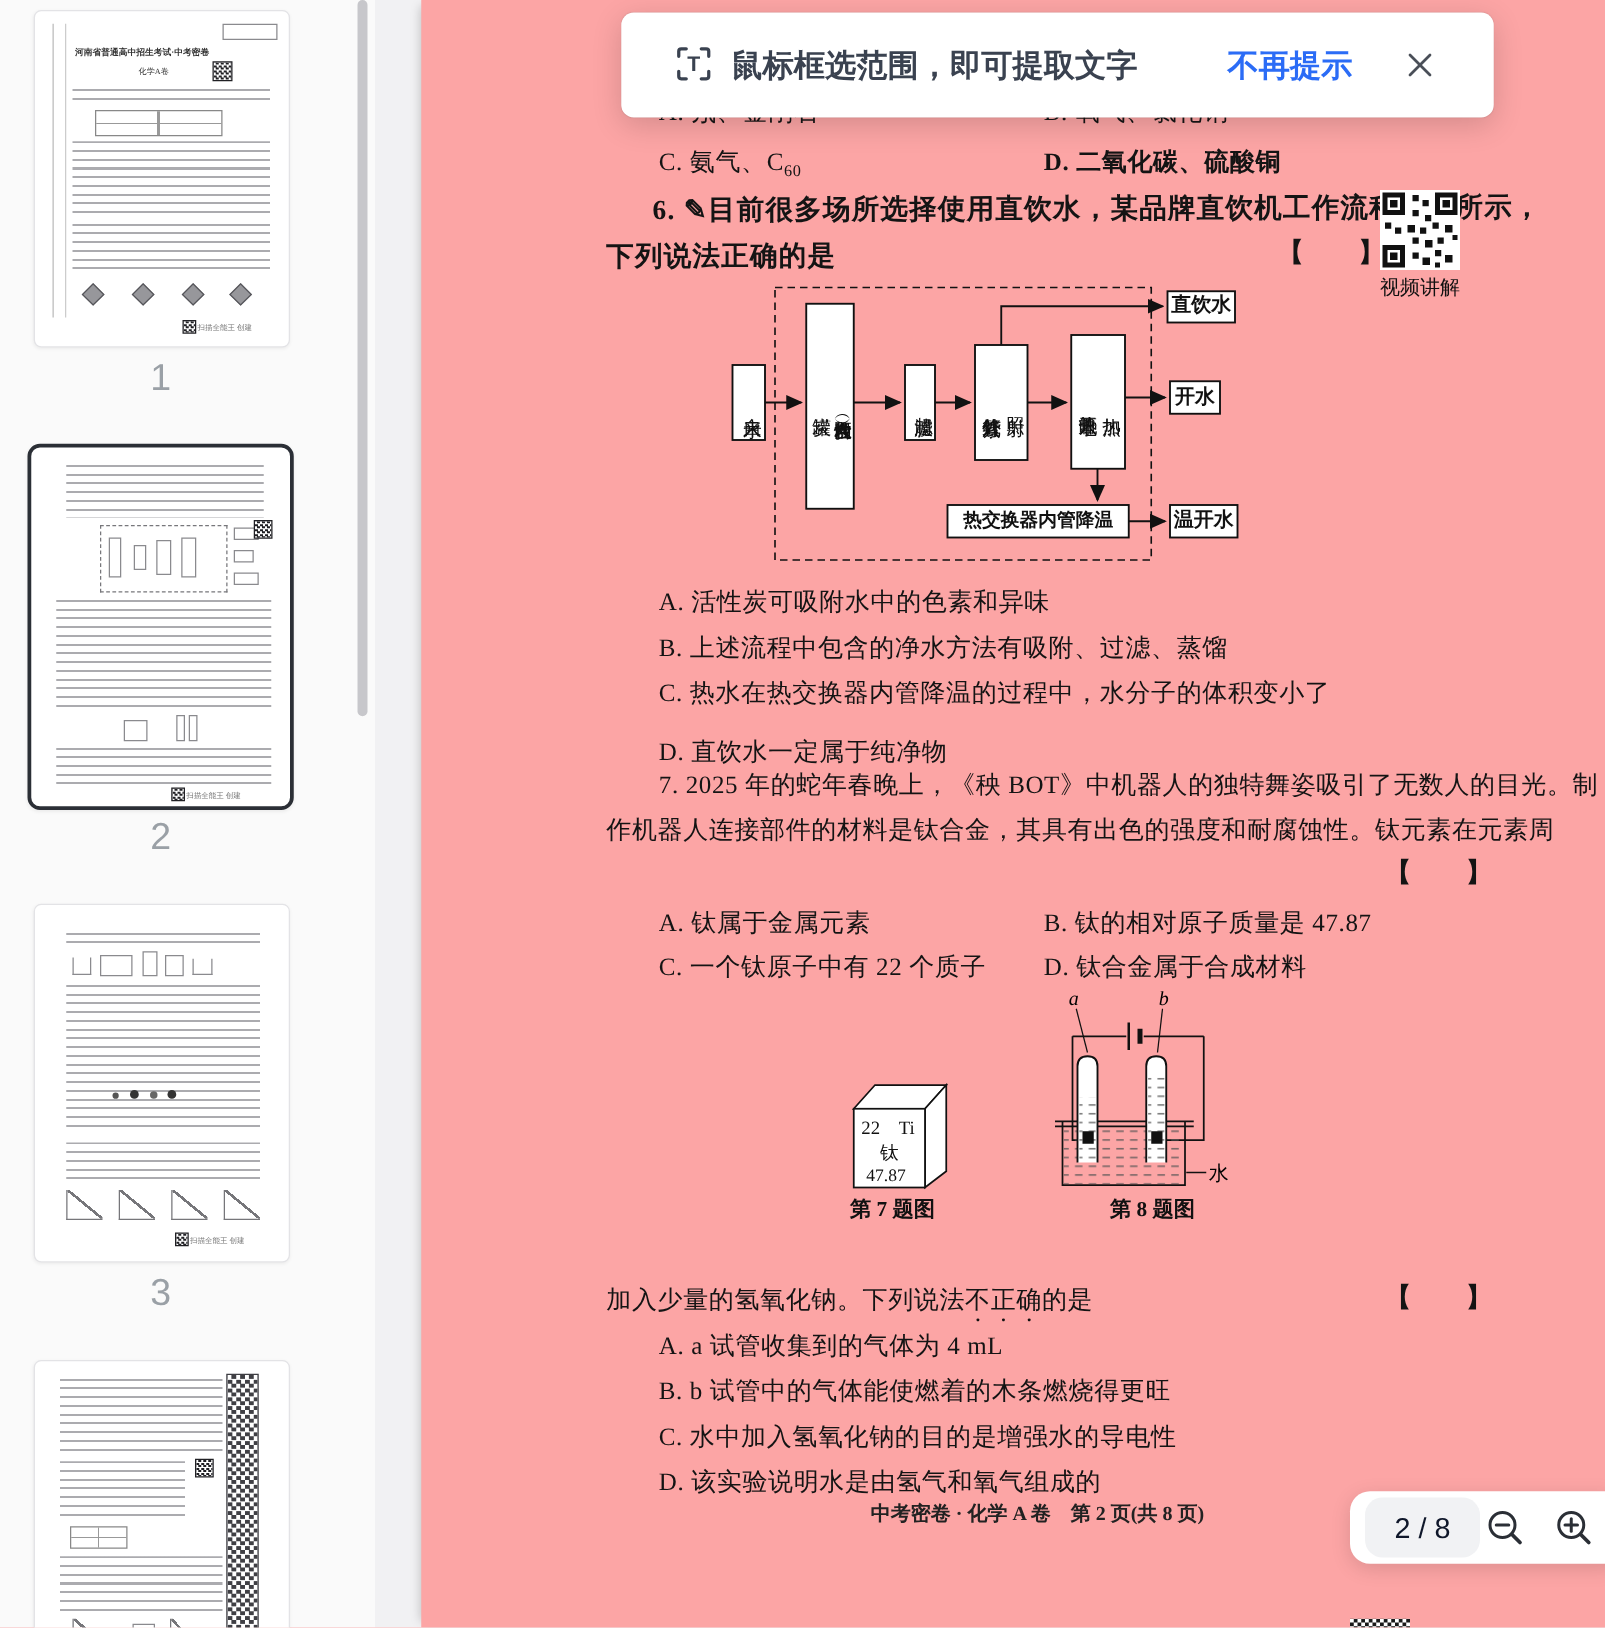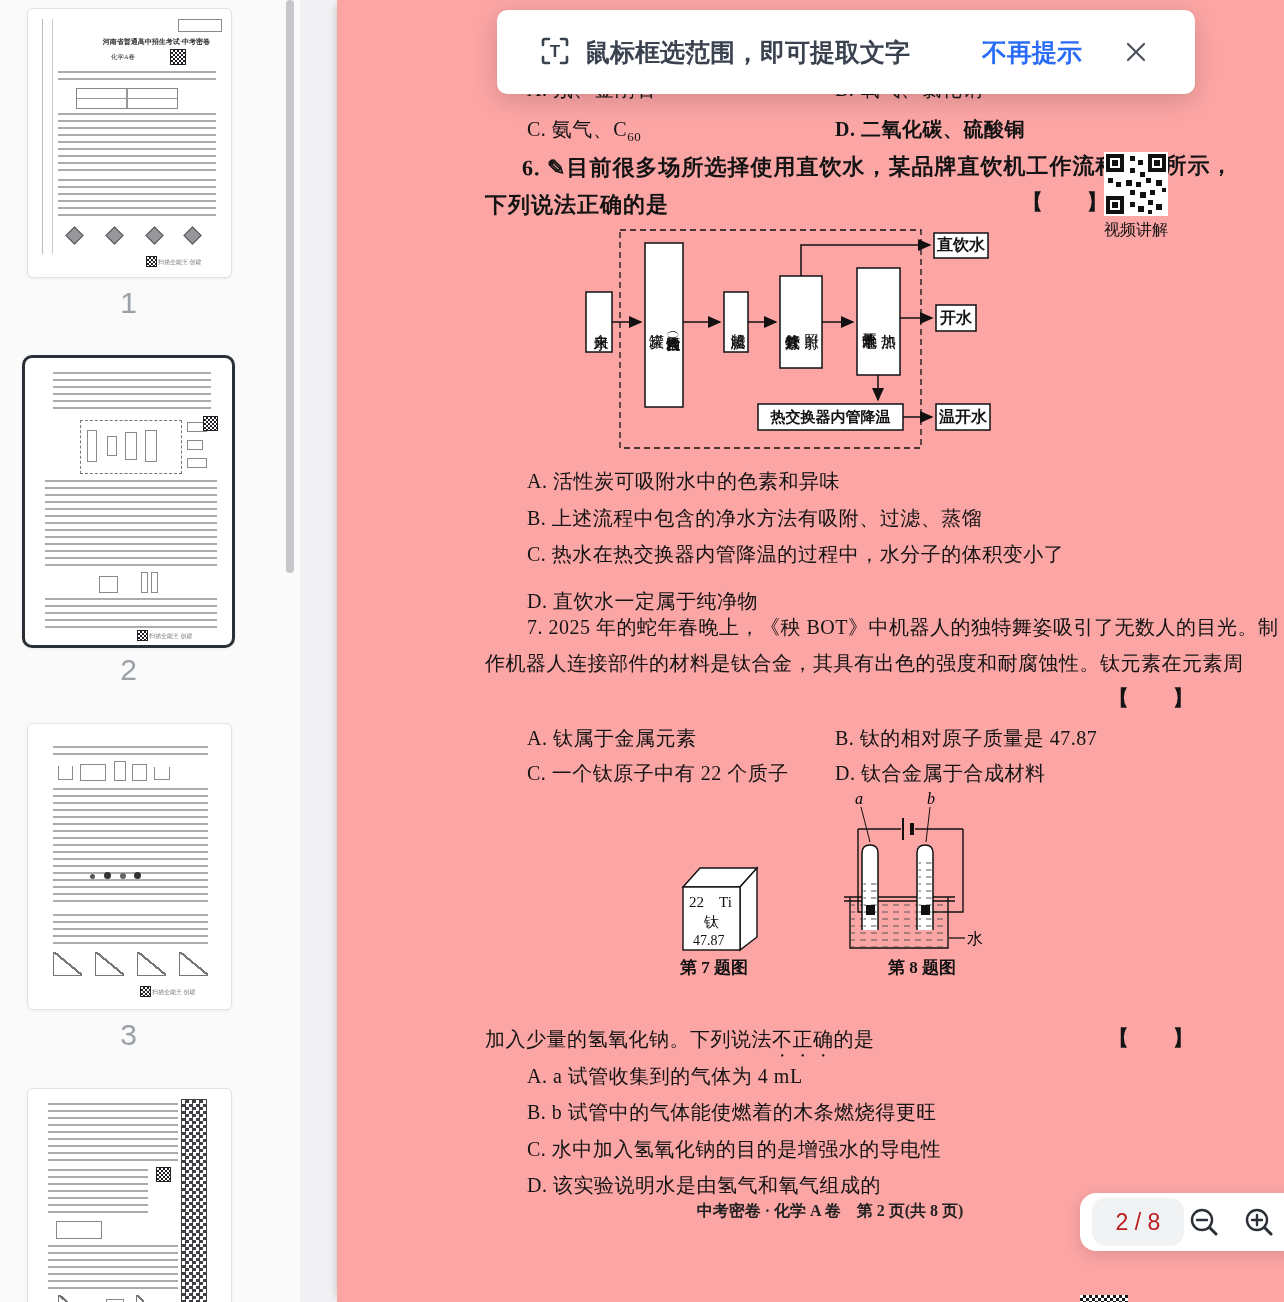--- a/index.html
+++ b/index.html
@@ -45,37 +45,37 @@
   .tooltip{position:absolute;left:497px;top:10px;width:698px;height:84px;background:#fff;border-radius:10px;
            box-shadow:0 6px 24px rgba(0,0,0,.16),0 0 1px rgba(0,0,0,.1);z-index:50;}
   .tooltip .msg{position:absolute;left:88px;top:26px;font-size:25px;font-weight:700;color:#3a4250;white-space:nowrap;}
   .tooltip .dismiss{position:absolute;left:485px;top:26px;font-size:25px;font-weight:700;color:#2b6cf6;cursor:pointer;white-space:nowrap;}
   .tooltip .closex{position:absolute;left:628px;top:31px;width:22px;height:22px;cursor:pointer;}
 
   
   .pager{position:absolute;left:1080px;top:1193px;width:220px;height:58px;background:#fff;border-radius:16px;
          box-shadow:0 4px 16px rgba(0,0,0,.13);z-index:40;display:flex;align-items:center;}
   .pager .ind{position:absolute;left:12px;top:5px;width:92px;height:48px;background:#f1f2f4;border-radius:14px;
-        display:flex;align-items:center;justify-content:center;font-size:23px;color:#b91c1c;font-family:"Liberation Sans",sans-serif;}
+        display:flex;align-items:center;justify-content:center;font-size:23px;color:#0f172a;font-family:"Liberation Sans",sans-serif;}
   .pager .zbtn{position:absolute;top:14px;width:30px;height:30px;cursor:pointer;}
   .qredge{position:absolute;left:1080px;top:1295px;width:48px;height:7px;
           background:repeating-conic-gradient(#1a1a1a 0% 25%,#fff 0% 50%);background-size:6px 6px;z-index:10;}
 </style>
 </head>
 <body>
 
 <div class="stage">
 
   <aside class="sidebar">
 
     <div class="thumb" style="left:27px;top:8px;width:203px;height:268px;">
       <div style="position:absolute;left:14px;top:10px;width:1px;height:235px;background:#bbb;"></div>
       <div style="position:absolute;left:24px;top:10px;width:1px;height:235px;background:#ccc;"></div>
       <div class="box" style="left:150px;top:10px;width:42px;height:11px;"></div>
-      <div class="tinytxt" style="left:32px;top:28px;width:150px;text-align:right;font-size:7px;font-weight:700;">河南省普通高中招生考试·中考密卷</div>
+      <div class="tinytxt" style="left:32px;top:28px;width:150px;text-align:left;font-size:7px;font-weight:700;">河南省普通高中招生考试·中考密卷</div>
       <div class="tinytxt" style="left:65px;top:44px;width:60px;text-align:center;font-size:6.5px;">化学A卷</div>
       <div class="mqr" style="left:142px;top:40px;width:14px;height:14px;"></div>
       <div class="tl" style="left:30px;top:62px;width:158px;height:13px;"></div>
       <div class="minitable" style="left:48px;top:79px;width:100px;height:19px;"></div>
       <div class="tl" style="left:30px;top:104px;width:158px;height:62px;"></div>
       <div class="tl" style="left:30px;top:170px;width:158px;height:40px;"></div>
       <div class="dia" style="left:40px;top:220px;"></div>
       <div class="dia" style="left:80px;top:220px;"></div>
       <div class="dia" style="left:120px;top:220px;"></div>
       <div class="dia" style="left:158px;top:220px;"></div>

